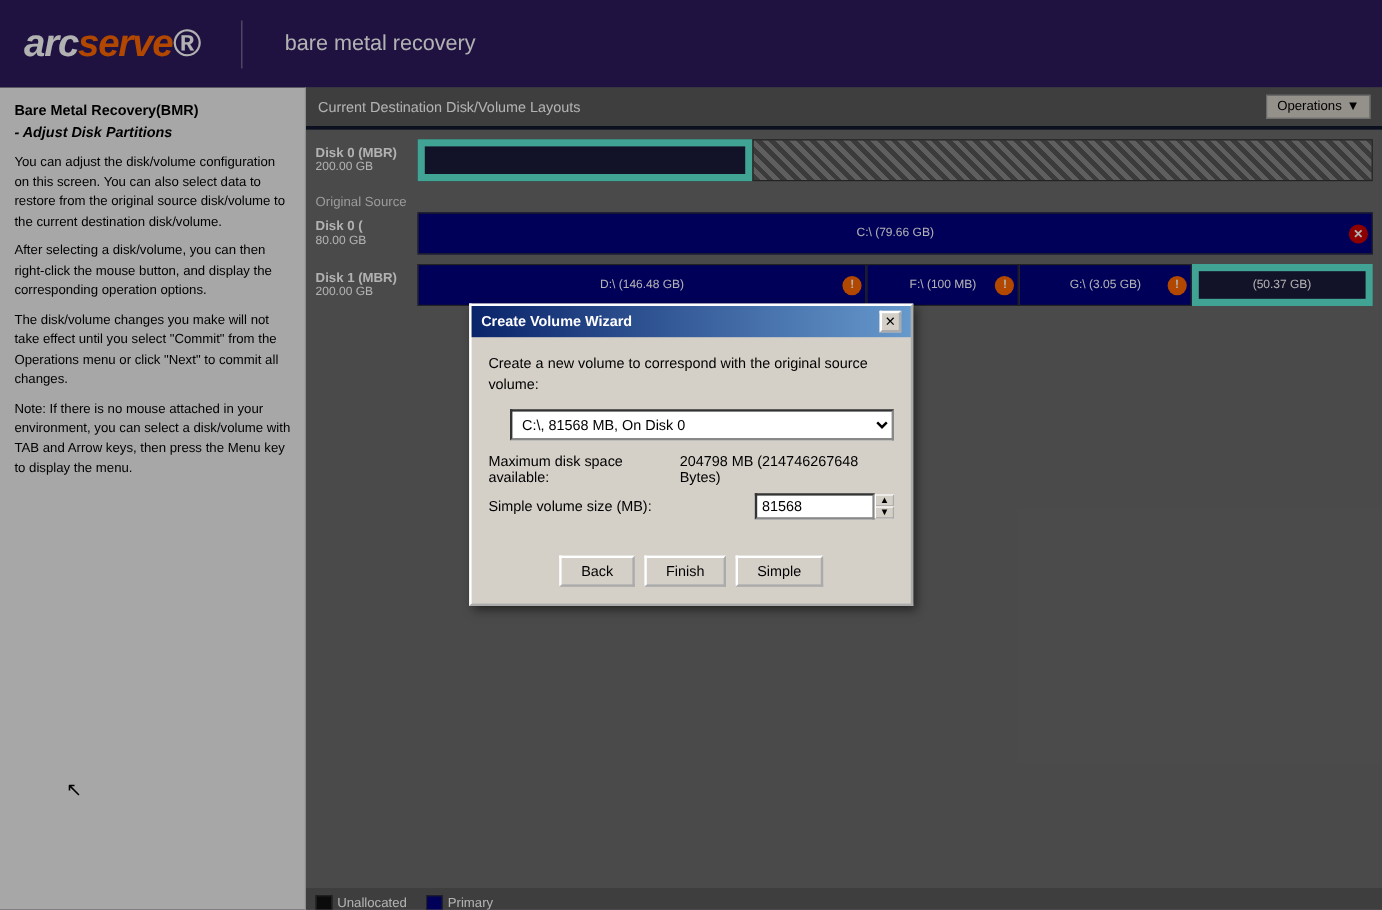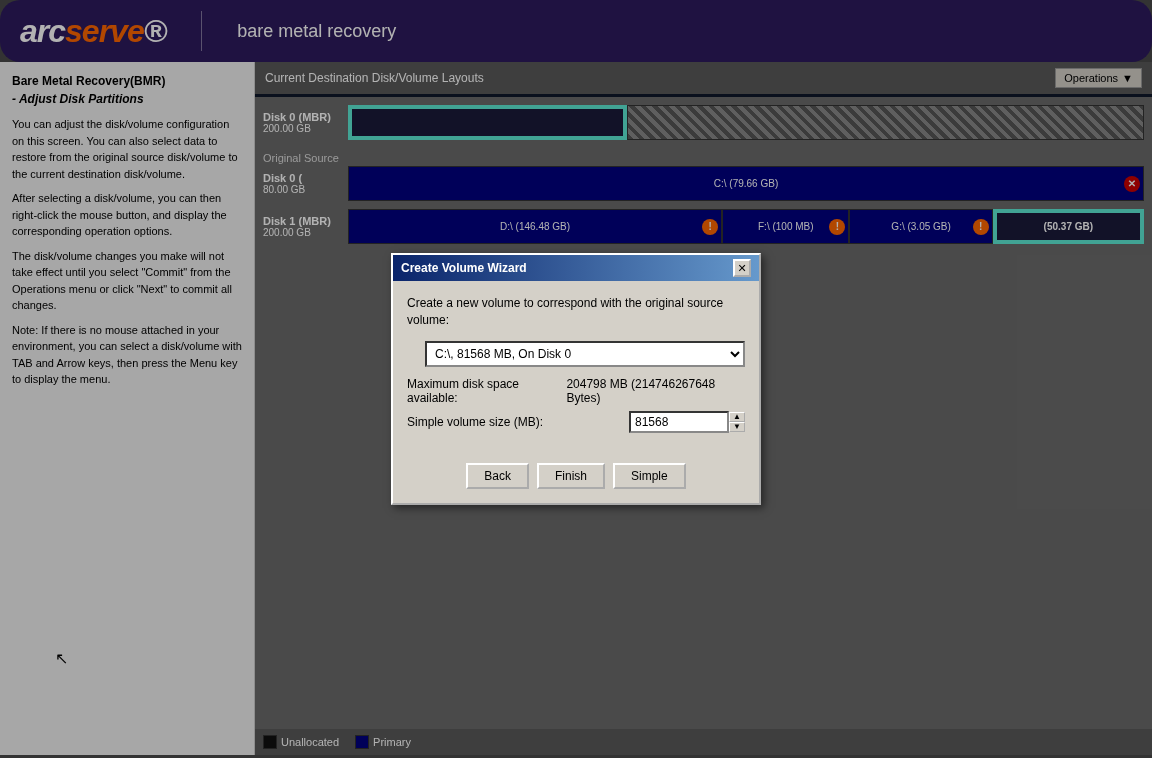--- a/index.html
+++ b/index.html
@@ -1,25 +1,24 @@
 <!DOCTYPE html>
 <html><head>
   <meta charset="utf-8">
   <style>
     * { box-sizing: border-box; margin: 0; padding: 0; }
     body { width: 1152px; height: 758px; overflow: hidden; font-family: Arial, sans-serif; font-size: 12px; background: #4a4a4a; }
 
     
     #header {
       background: #2d1b5e;
-      height: 62px;
+      height: 73px;
       display: flex;
       align-items: center;
       padding: 0 20px;
-      border-radius: 20px;
     }
     #logo-area {
       display: flex;
       align-items: center;
       gap: 20px;
     }
     #logo-text {
       color: white;
       font-size: 32px;
       font-weight: bold;
@@ -131,22 +130,21 @@
     }
 
     .disk-segment-dark {
       background: #1a1a3a;
       height: 100%;
       display: flex;
       align-items: center;
       justify-content: center;
       color: white;
       font-size: 10px;
-      border: 4px solid #5eead4;
-      font-weight: bold;
+      border: 6px solid #5eead4;
     }
     .disk-segment-blue {
       background: #000080;
       height: 100%;
       display: flex;
       align-items: center;
       justify-content: center;
       color: white;
       font-size: 10px;
       border: 1px solid #333;

